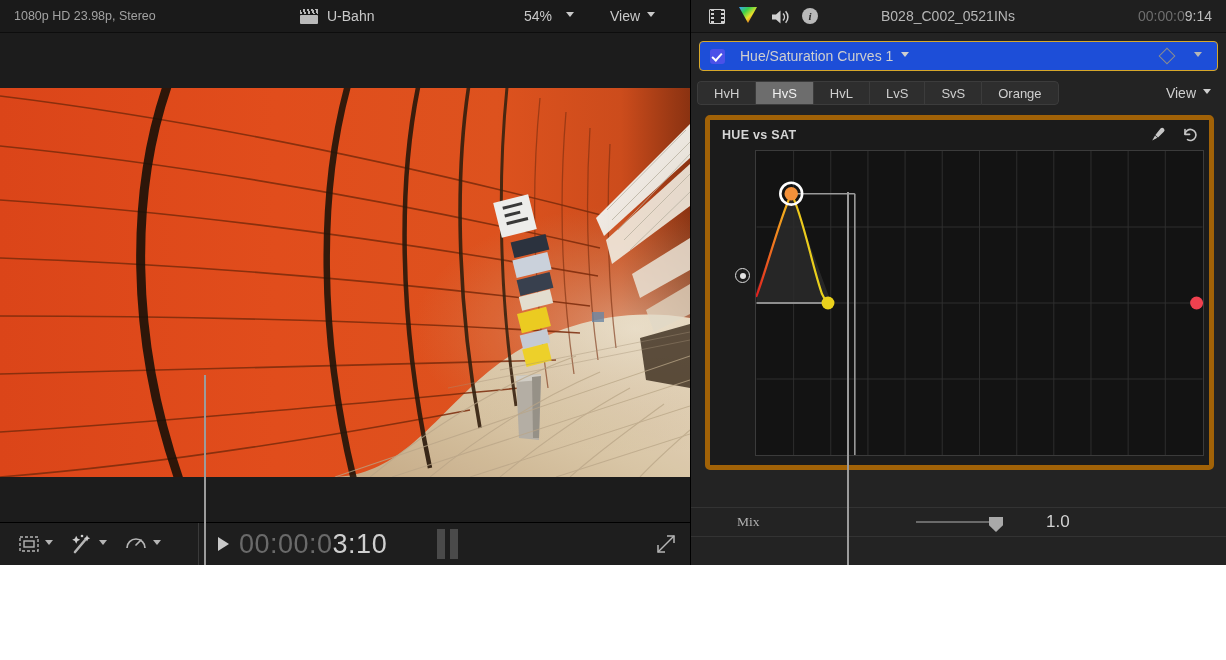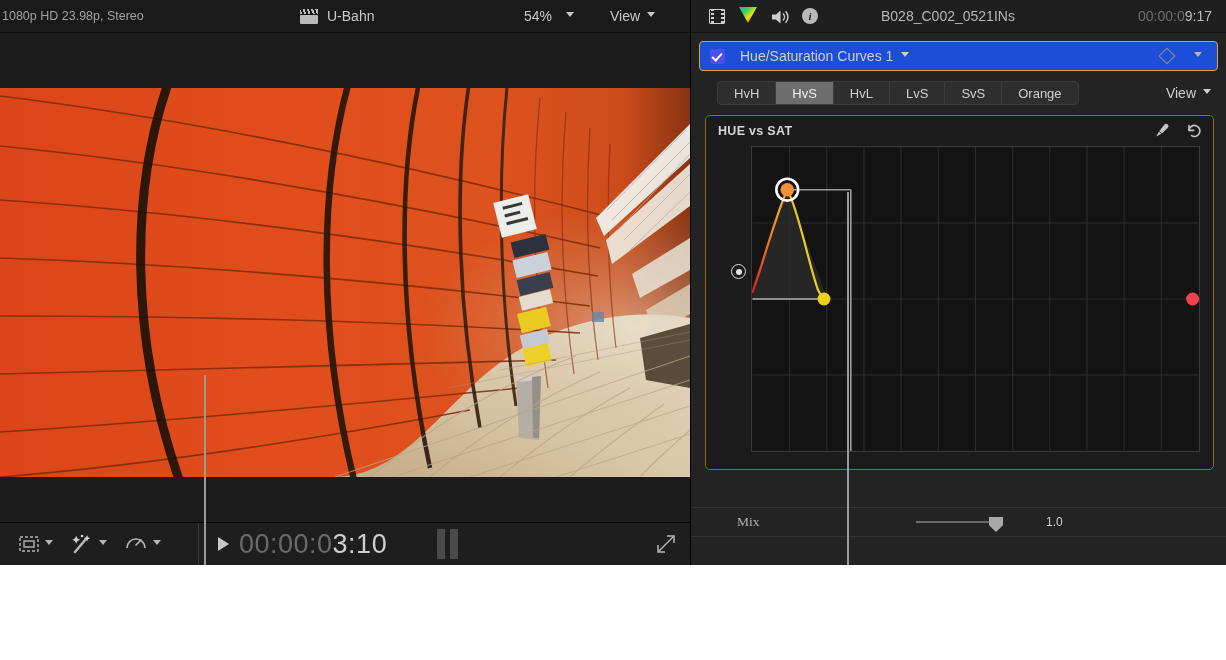--- a/index.html
+++ b/index.html
@@ -11,21 +11,21 @@
   }
   #app { position: relative; width: 1226px; height: 660px; background: #fff; }
 
   
   #viewer { position: absolute; left: 0; top: 0; width: 690px; height: 565px; background: #1c1c1c; }
   #viewer-topbar {
     position: absolute; left: 0; top: 0; width: 690px; height: 33px;
     background: #1a1a1a; border-bottom: 1px solid #0d0d0d;
     display: flex; align-items: center; color: #9a9a9a; font-size: 13px;
   }
-  #viewer-topbar .vt-left { margin-left: 2px; color: #a2a2a2; font-size: 12.5px; }
+  #viewer-topbar .vt-left { margin-left: 14px; color: #a2a2a2; font-size: 12.5px; }
   #viewer-topbar .vt-center { position: absolute; left: 300px; display: flex; align-items: center; gap: 9px; }
   #viewer-topbar .vt-title { color: #c9c9c9; font-size: 14px; }
   #viewer-topbar .vt-zoom { position: absolute; left: 524px; display: flex; align-items: center; gap: 14px; color: #c9c9c9; font-size: 14px; }
   #viewer-topbar .vt-view { position: absolute; left: 610px; display: flex; align-items: center; gap: 7px; color: #c9c9c9; font-size: 14px; }
   .chev { display:inline-block; width: 9px; height: 9px; position: relative; }
   .chev::after {
     content:''; position:absolute; left:0; top:0;
     border-left: 4.5px solid transparent; border-right: 4.5px solid transparent;
     border-top: 5px solid currentColor;
   }
@@ -95,35 +95,35 @@
     border: solid #fff; border-width: 0 2px 2px 0; transform: rotate(42deg);
   }
   #effect-row .name { margin-left: 15px; color: #cfcfcf; font-size: 14px; }
   #effect-row .name-chev { margin-left: 8px; color: #cfcfcf; }
   #effect-row .diamond {
     position: absolute; right: 44px; width: 12px; height: 12px;
     border: 1.4px solid #8d8d8d; transform: rotate(45deg);
   }
   #effect-row .right-chev { position: absolute; right: 14px; color: #b6b6b6; }
 
-  #tabs-row { display: flex; align-items: center; margin: 10px 8px 0 26px; height: 24px; }
+  #tabs-row { display: flex; align-items: center; margin: 10px 8px 0 6px; height: 24px; }
   .seg { display: flex; border-radius: 4px; overflow: hidden; }
   .seg .tab {
     height: 24px; padding: 0 16px; display: flex; align-items: center; justify-content: center;
     background: #2e2e2e; color: #cfcfcf; font-size: 13px;
     border: 1px solid #3c3c3c; border-right: none;
   }
   .seg .tab:first-child { border-radius: 4px 0 0 4px; }
   .seg .tab:last-child { border-right: 1px solid #3c3c3c; border-radius: 0 4px 4px 0; }
   .seg .tab.active { background: #6d6d6d; color: #f0f0f0; }
   #tabs-row .viewmenu { margin-left: auto; display: flex; align-items: center; gap: 7px; color: #cfcfcf; font-size: 14px; margin-right: 6px; }
 
   #curve-panel {
     position: absolute; left: 704px -690px; margin: 10px 12px 0 14px;
-    background: #1b1b1b; border: 1px solid #a16207; border-radius: 5px;
+    background: #1b1b1b; border: 5px solid #a16207; border-radius: 5px;
     height: 355px; position: relative;
   }
   #curve-head { display: flex; align-items: center; height: 30px; padding: 0 10px 0 12px; }
   #curve-head .label { color: #d5d5d5; font-size: 12.5px; font-weight: bold; letter-spacing: .3px; }
   #curve-head .tools { margin-left: auto; display: flex; align-items: center; gap: 14px; }
 
   #graph-wrap { position: absolute; left: 45px; top: 30px; width: 449px; height: 306px; }
   #graph {
     position: absolute; left: 0; top: 0; width: 449px; height: 306px;
     background: #131313; border: 1px solid #3b3b3b;
@@ -138,21 +138,21 @@
     position: absolute; left: 0; bottom: 28px; width: 536px; height: 30px;
     border-top: 1px solid #333; border-bottom: 1px solid #333;
     display: flex; align-items: center; color: #b0b0b0; font-size: 13.5px;
   }
   #mix-row .mix-label { margin-left: 46px; font-family: Liberation Serif, serif; }
   #mix-row .slider { position: absolute; left: 225px; width: 82px; height: 2px; background: #6a6a6a; }
   #mix-row .knob {
     position: absolute; left: 298px; top: 9px; width: 14px; height: 15px; background: #a9a9a9;
     clip-path: polygon(0 0, 100% 0, 100% 55%, 50% 100%, 0 55%);
   }
-  #mix-row .mix-val { position: absolute; left: 355px; color: #d2d2d2; font-size: 12px; }
+  #mix-row .mix-val { position: absolute; left: 355px; color: #d2d2d2; font-size: 17px; }
   #insp-footer {
     position: absolute; left: 0; bottom: 0; width: 536px; height: 28px; background: #1d1d1d;
     display: flex; align-items: center; justify-content: flex-end;
   }
   #save-preset {
     margin-right: 10px; height: 20px; padding: 0 11px; background: #4a4a4a; border-radius: 4px;
     color: #e0e0e0; font-size: 13px; display: flex; align-items: center;
   }
 
   
@@ -366,21 +366,21 @@
         <span class="speaker-icon">
           <svg width="20" height="16" viewBox="0 0 20 16">
             <path d="M1 5.5 L5 5.5 L9.5 1.5 L9.5 14.5 L5 10.5 L1 10.5 Z" fill="#cfcfcf"></path>
             <path d="M12 4.5 A5 5 0 0 1 12 11.5" fill="none" stroke="#cfcfcf" stroke-width="1.5"></path>
             <path d="M14.6 2.2 A8.5 8.5 0 0 1 14.6 13.8" fill="none" stroke="#cfcfcf" stroke-width="1.5"></path>
           </svg>
         </span>
         <span class="info-icon">i</span>
       </span>
       <span class="clipname">B028_C002_0521INs</span>
-      <span class="tcode"><span class="dim">00:00:0</span><span class="bright">9:17</span></span>
+      <span class="tcode"><span class="dim">00:00:0</span><span class="bright">9:14</span></span>
     </div>
 
     <div id="effect-row">
       <span class="cb"></span>
       <span class="name">Hue/Saturation Curves 1</span>
       <span class="chev name-chev"></span>
       <span class="diamond"></span>
       <span class="chev right-chev"></span>
     </div>
 

